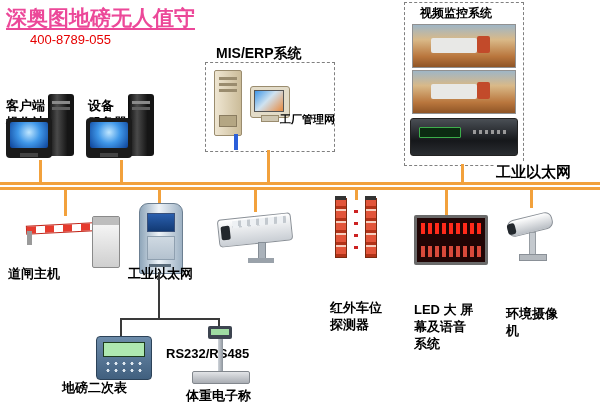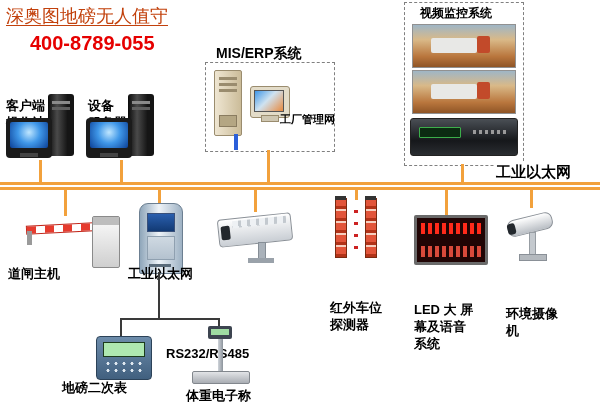--- a/index.html
+++ b/index.html
@@ -3,23 +3,23 @@
 <meta charset="utf-8">
 <style>
   html,body{margin:0;padding:0;background:#fff;}
   #canvas{position:relative;width:600px;height:416px;background:#fff;overflow:hidden;
           font-family:"Liberation Sans","DejaVu Sans",sans-serif;color:#000;}
   .abs{position:absolute;}
   .lbl{position:absolute;font-weight:700;font-size:13px;line-height:1.3;color:#000;}
   .ml{white-space:pre-line;margin-top:40px;}
 
   
-  .title{left:6px;top:4px;font-size:18px;font-weight:400;color:#c2410c;
+  .title{left:6px;top:4px;font-size:21px;font-weight:700;color:#ec4899;
          text-decoration:underline;text-underline-offset:3px;}
-  .phone{left:30px;top:32px;font-size:20px;font-weight:700;color:#e60000;}
+  .phone{left:30px;top:32px;font-size:13px;font-weight:400;color:#e60000;}
 
   
   .lbl-client{left:6px;top:58px;}
   .lbl-server{left:88px;top:58px;}
 
   
   .pc{position:absolute;width:72px;height:66px;}
   .pc1{left:6px;top:94px;}
   .pc2{left:86px;top:94px;}
   .pc .tower{position:absolute;right:4px;top:0;width:26px;height:62px;border-radius:3px;

